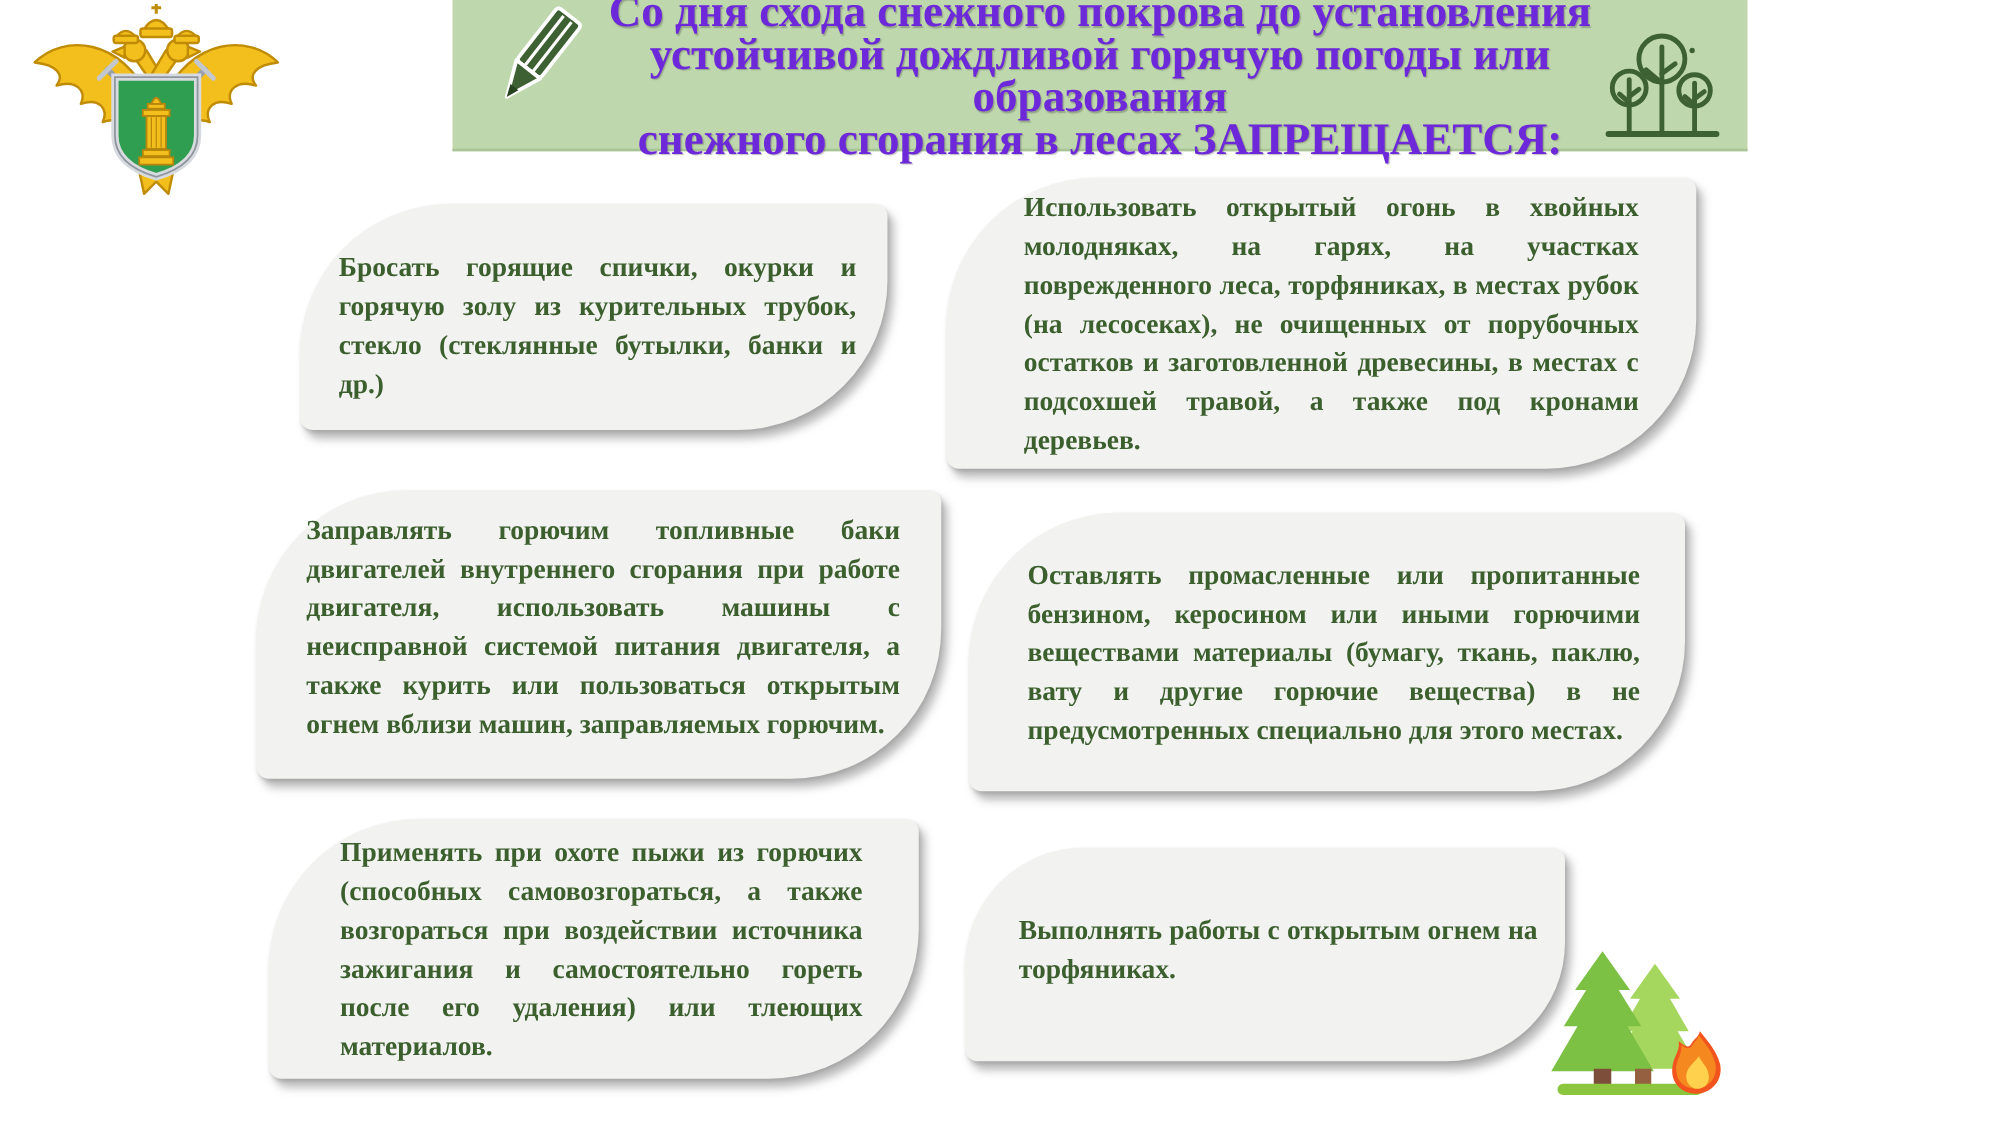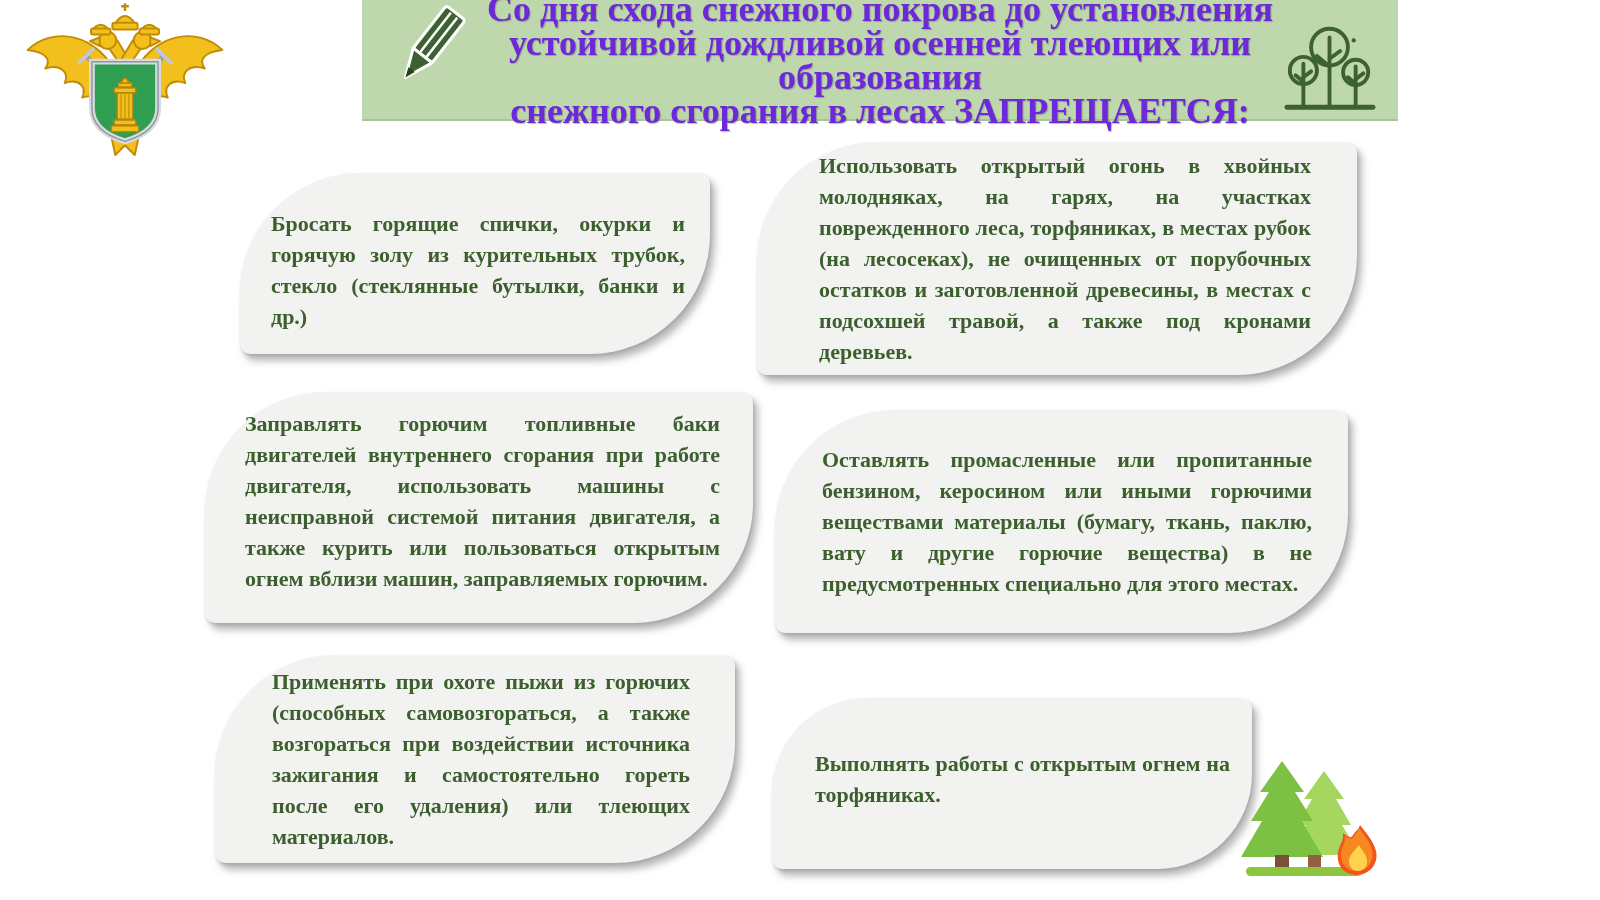--- a/index.html
+++ b/index.html
@@ -41,26 +41,26 @@
     font-weight:bold;
     font-size:22px;
     line-height:31px;
     text-align:justify;
     display:flex; align-items:center;
     box-shadow:5px 7px 7px rgba(120,120,120,0.5), 1px 2px 3px rgba(140,140,140,0.35);
   }
   .leaf  { border-radius:120px 10px 120px 10px; }
   .leaf-sm { border-radius:95px 10px 95px 10px; }
   .card p { width:100%; }
-  #card-1 { left:240px; top:173px;  width:470px; height:181px; padding:14px 25px 2px 31px; }
+  #card-1 { left:240px; top:163px;  width:470px; height:181px; padding:14px 25px 2px 31px; }
   #card-2 { left:757px; top:142px;  width:600px; height:233px; padding:14px 46px 14px 62px; }
   #card-3 { left:205px; top:392px;  width:548px; height:231px; padding:14px 33px 28px 40px; }
   #card-4 { left:775px; top:410px;  width:573px; height:223px; padding:14px 36px 14px 47px; }
   #card-5 { left:215px; top:655px;  width:520px; height:208px; padding:14px 45px 14px 57px; }
-  #card-6 { left:772px; top:698px;  width:480px; height:171px; padding:14px 22px 24px 43px; }
+  #card-6 { left:772px; top:678px;  width:480px; height:171px; padding:14px 22px 24px 43px; }
 
   
   .fire-wrap { position:absolute; left:1238px; top:757px; width:150px; height:122px; }
 </style>
 </head>
 <body>
 
 <div class="page">
 
   <div class="emblem-wrap">
@@ -127,21 +127,21 @@
           <line x1="36" y1="7" x2="36" y2="57" stroke="#ffffff" stroke-width="2.5"></line>
           <line x1="44" y1="7" x2="44" y2="57" stroke="#ffffff" stroke-width="2.5"></line>
           <polygon points="28,58 52,58 40,86" fill="#3d6132" stroke="#ffffff" stroke-width="3" stroke-linejoin="round"></polygon>
           <polygon points="36,76 44,76 40,86" fill="#27421f"></polygon>
         </g>
       </svg>
     </div>
 
     <div class="banner-title">
       <div>Со дня схода снежного покрова до установления</div>
-      <div>устойчивой дождливой осенней тлеющих или образования</div>
+      <div>устойчивой дождливой горячую погоды или образования</div>
       <div>снежного сгорания в лесах ЗАПРЕЩАЕТСЯ:</div>
     </div>
 
     <div class="htrees-wrap">
       <svg width="92" height="92" viewBox="0 0 95 95">
         <g stroke="#3d6132" stroke-width="4" fill="#bed7ac" stroke-linecap="round">
           <circle cx="47" cy="26" r="19"></circle>
           <circle cx="20" cy="50" r="14"></circle>
           <circle cx="74" cy="52" r="13"></circle>
         </g>

